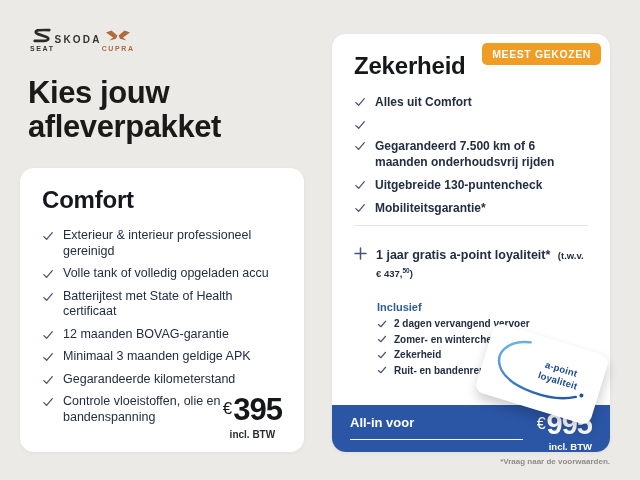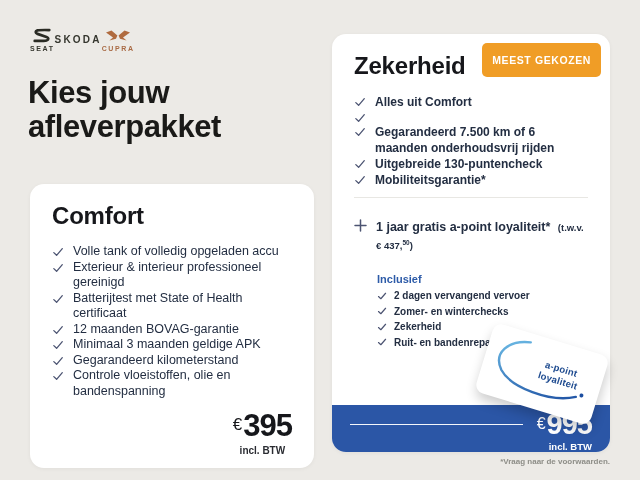--- a/index.html
+++ b/index.html
@@ -13,40 +13,40 @@
   .brands{position:absolute;left:30px;top:28px;display:flex;align-items:flex-end;}
   .brand{display:flex;flex-direction:column;align-items:center;gap:2px;}
   .brand-word{font-size:7px;letter-spacing:1.6px;font-weight:700;color:#35362E;}
   .brand-word.copper{color:var(--cupra-copper,#A96B45);}
   .skoda-word{font-size:10px;letter-spacing:2.2px;font-weight:700;color:#35362E;padding-bottom:7px;}
   
   .heading{position:absolute;left:28px;top:76px;font-size:31px;line-height:34px;
     font-weight:600;color:#1A1A18;letter-spacing:-0.4px;}
   
   .card{position:absolute;background:#fff;border-radius:14px;box-shadow:0 1px 4px rgba(0,0,0,0.05);}
-  .card.comfort{left:30px;top:168px;width:284px;height:284px;margin-top:16px;}
+  .card.comfort{left:20px;top:168px;width:284px;height:284px;}
   .card.zekerheid{left:332px;top:34px;width:278px;height:418px;}
   .card-pad{padding:14px 22px 0 22px;}
   .card-title{font-size:24px;font-weight:700;color:#16171B;margin:4px 0 14px 0;letter-spacing:-0.2px;}
   
-  .check-list{display:flex;flex-direction:column;}
+  .check-list{display:flex;flex-direction:column;gap:7px;}
   .check-item{display:flex;gap:9px;align-items:flex-start;
     font-size:12.5px;line-height:15.5px;font-weight:500;color:var(--text-dark,#232E42);}
   .zekerheid .check-item{font-size:12px;line-height:16px;font-weight:600;}
   .check-item svg{flex:0 0 auto;margin-top:2px;}
   .item-text.bold{font-weight:800;}
   
   .price-block{position:absolute;right:22px;bottom:12px;text-align:center;color:#16171B;}
   .price-cur{font-size:17px;font-weight:500;vertical-align:6px;margin-right:1px;}
   .price-num{font-size:31px;font-weight:700;letter-spacing:-1px;}
   .price-note{font-size:10px;font-weight:600;color:#2A2C32;margin-top:1px;}
   
   .badge{position:absolute;top:9px;right:9px;background:var(--badge-orange,#F09D26);
     color:#fff;font-size:10.5px;font-weight:700;letter-spacing:0.6px;
-    padding:11px 10px;border-radius:5px;}
+    padding:5px 10px;border-radius:5px;}
   .divider{border:none;border-top:1px solid #E8E7E3;margin:9px 0 19px 0;}
   .loyalty-row{display:flex;gap:9px;align-items:flex-start;color:var(--text-dark,#232E42);}
   .loyalty-row svg{flex:0 0 auto;margin-top:2px;}
   .loyalty-title{font-size:12.5px;font-weight:800;}
   .loyalty-value{font-size:9.5px;font-weight:600;margin-left:3px;}
   .loyalty-value sup{font-size:6.5px;}
   .inclusief-title{margin:20px 0 5px 23px;color:var(--link-blue,#2D5BA8);font-size:11px;font-weight:700;}
   .sub-list{margin-left:23px;display:flex;flex-direction:column;gap:4px;}
   .sub-item{display:flex;gap:7px;align-items:flex-start;font-size:10px;line-height:11.5px;
     font-weight:600;color:var(--text-dark,#232E42);}
@@ -101,34 +101,34 @@
 
 <div class="card comfort">
   <div class="card-pad">
     <div class="card-title">Comfort</div>
     <div class="check-list">
 
         <div class="check-item">
           <svg width="12" height="12" viewBox="0 0 12 12">
             <path d="M1.8 6.6 L4.6 9.3 L10.3 2.7" fill="none" stroke="#4C5472" stroke-width="1.3" stroke-linecap="round" stroke-linejoin="round"></path>
           </svg>
+          <span class="item-text">Exterieur &amp; interieur professioneel gereinigd</span>
+        </div>
+
+        <div class="check-item">
+          <svg width="12" height="12" viewBox="0 0 12 12">
+            <path d="M1.8 6.6 L4.6 9.3 L10.3 2.7" fill="none" stroke="#4C5472" stroke-width="1.3" stroke-linecap="round" stroke-linejoin="round"></path>
+          </svg>
           <span class="item-text">Volle tank of volledig opgeladen accu</span>
         </div>
 
         <div class="check-item">
           <svg width="12" height="12" viewBox="0 0 12 12">
             <path d="M1.8 6.6 L4.6 9.3 L10.3 2.7" fill="none" stroke="#4C5472" stroke-width="1.3" stroke-linecap="round" stroke-linejoin="round"></path>
           </svg>
-          <span class="item-text">Exterieur &amp; interieur professioneel gereinigd</span>
-        </div>
-
-        <div class="check-item">
-          <svg width="12" height="12" viewBox="0 0 12 12">
-            <path d="M1.8 6.6 L4.6 9.3 L10.3 2.7" fill="none" stroke="#4C5472" stroke-width="1.3" stroke-linecap="round" stroke-linejoin="round"></path>
-          </svg>
           <span class="item-text">Batterijtest met State of Health certificaat</span>
         </div>
 
         <div class="check-item">
           <svg width="12" height="12" viewBox="0 0 12 12">
             <path d="M1.8 6.6 L4.6 9.3 L10.3 2.7" fill="none" stroke="#4C5472" stroke-width="1.3" stroke-linecap="round" stroke-linejoin="round"></path>
           </svg>
           <span class="item-text">12 maanden BOVAG-garantie</span>
         </div>
 
@@ -136,21 +136,21 @@
           <svg width="12" height="12" viewBox="0 0 12 12">
             <path d="M1.8 6.6 L4.6 9.3 L10.3 2.7" fill="none" stroke="#4C5472" stroke-width="1.3" stroke-linecap="round" stroke-linejoin="round"></path>
           </svg>
           <span class="item-text">Minimaal 3 maanden geldige APK</span>
         </div>
 
         <div class="check-item">
           <svg width="12" height="12" viewBox="0 0 12 12">
             <path d="M1.8 6.6 L4.6 9.3 L10.3 2.7" fill="none" stroke="#4C5472" stroke-width="1.3" stroke-linecap="round" stroke-linejoin="round"></path>
           </svg>
-          <span class="item-text">Gegarandeerd kilometerstand</span>
+          <span class="item-text">Gegarandeerde kilometerstand</span>
         </div>
 
         <div class="check-item">
           <svg width="12" height="12" viewBox="0 0 12 12">
             <path d="M1.8 6.6 L4.6 9.3 L10.3 2.7" fill="none" stroke="#4C5472" stroke-width="1.3" stroke-linecap="round" stroke-linejoin="round"></path>
           </svg>
           <span class="item-text">Controle vloeistoffen, olie en bandenspanning</span>
         </div>
       </div>
   </div>
@@ -259,20 +259,21 @@
       <circle cx="104" cy="45" r="2" fill="#1C4EA1"></circle>
     </svg>
     <div class="card-text">
       <div>a-point</div>
       <div>loyaliteit</div>
     </div>
   </div>
 
   <div class="zeker-footer">
     <div class="allin-wrap">
+      <div class="allin-label">All-in voor</div>
       <div class="allin-line"></div>
     </div>
     <div class="footer-price">
       <div>
         <span class="price-cur">€</span><span class="price-num">995</span>
       </div>
       <div class="price-note">incl. BTW</div>
     </div>
   </div>
 </div>

